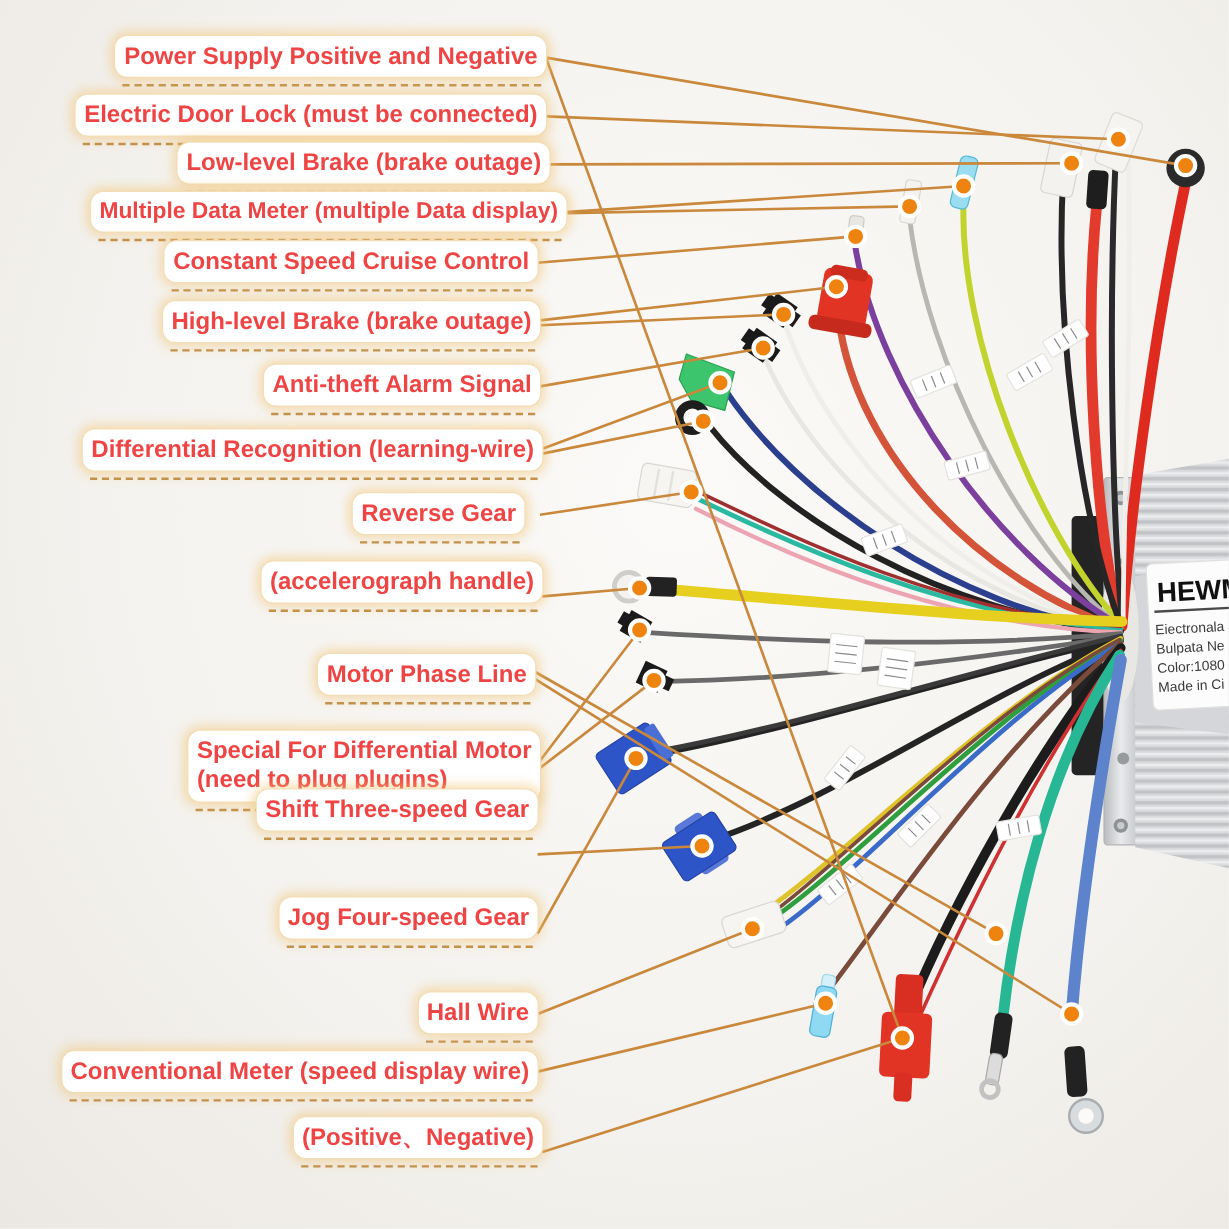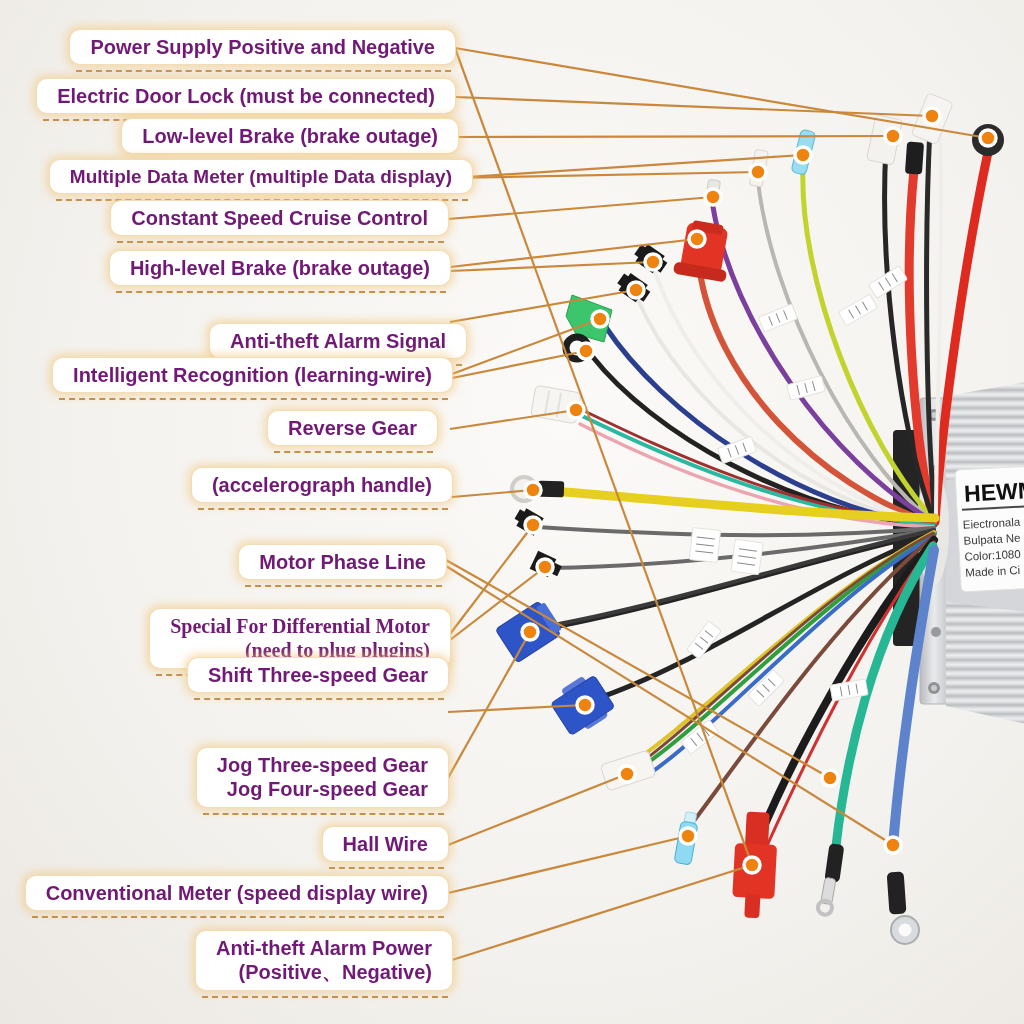--- a/index.html
+++ b/index.html
@@ -6,25 +6,25 @@
   body{
     width:1024px;height:1024px;position:relative;overflow:hidden;
     background:radial-gradient(ellipse at 55% 40%, #fbfaf8 0%, #f4f2ee 60%, #ebe8e3 100%);
     font-family:"Liberation Sans", sans-serif;
   }
   #scene{position:absolute;left:0;top:0;}
   .callout{
     position:absolute;
     background:#ffffff;
     border-radius:10px;
-    padding:5px 20px;
+    padding:5px 7px;
     font-size:20px;
     font-weight:700;
-    color:#701a75;
-    text-align:right;
+    color:#ef4444;
+    text-align:left;
     white-space:nowrap;
     line-height:1.22;
     box-shadow:0 0 0 1px #f3ddb4, 0 0 9px 4px rgba(243,196,118,.55);
     z-index:5;
   }
   .callout span{display:block;}
   .callout span:empty{display:none;}
   .callout.sz19{font-size:19px;}
   .callout::after{
     content:"";
@@ -319,48 +319,46 @@
   </div>
 <div class="callout sz19" style="right:552px;top:160px;">
     <span>Multiple Data Meter (multiple Data display)</span>
   </div>
 <div class="callout" style="right:576px;top:201px;">
     <span>Constant Speed Cruise Control</span>
   </div>
 <div class="callout" style="right:574px;top:251px;">
     <span>High-level Brake (brake outage)</span>
   </div>
-<div class="callout" style="right:558px;top:304px;margin-top:20px;">
+<div class="callout" style="right:574px;top:304px;">
     <span>Anti-theft Alarm Signal</span>
   </div>
 <div class="callout" style="right:572px;top:358px;">
-    <span>Intelligent Recognition (learning-wire)</span>
+    <span>Differential Recognition (learning-wire)</span>
   </div>
 <div class="callout" style="right:587px;top:411px;">
     <span>Reverse Gear</span>
   </div>
 <div class="callout" style="right:572px;top:468px;">
     <span>(accelerograph handle)</span>
   </div>
 <div class="callout" style="right:578px;top:545px;">
     <span>Motor Phase Line</span>
   </div>
-<div class="callout" style="right:574px;top:609px;font-family:Liberation Serif, serif;">
+<div class="callout" style="right:574px;top:609px;">
     <span>Special For Differential Motor</span>
     <span>(need to plug plugins)</span>
   </div>
 <div class="callout" style="right:576px;top:658px;">
     <span>Shift Three-speed Gear</span>
   </div>
 <div class="callout" style="right:576px;top:748px;">
-    <span>Jog Three-speed Gear</span>
     <span>Jog Four-speed Gear</span>
   </div>
 <div class="callout" style="right:576px;top:827px;">
     <span>Hall Wire</span>
   </div>
 <div class="callout" style="right:576px;top:876px;">
     <span>Conventional Meter (speed display wire)</span>
   </div>
 <div class="callout" style="right:572px;top:931px;">
-    <span>Anti-theft Alarm Power</span>
     <span>(Positive、Negative)</span>
   </div>
 
 </body></html>

